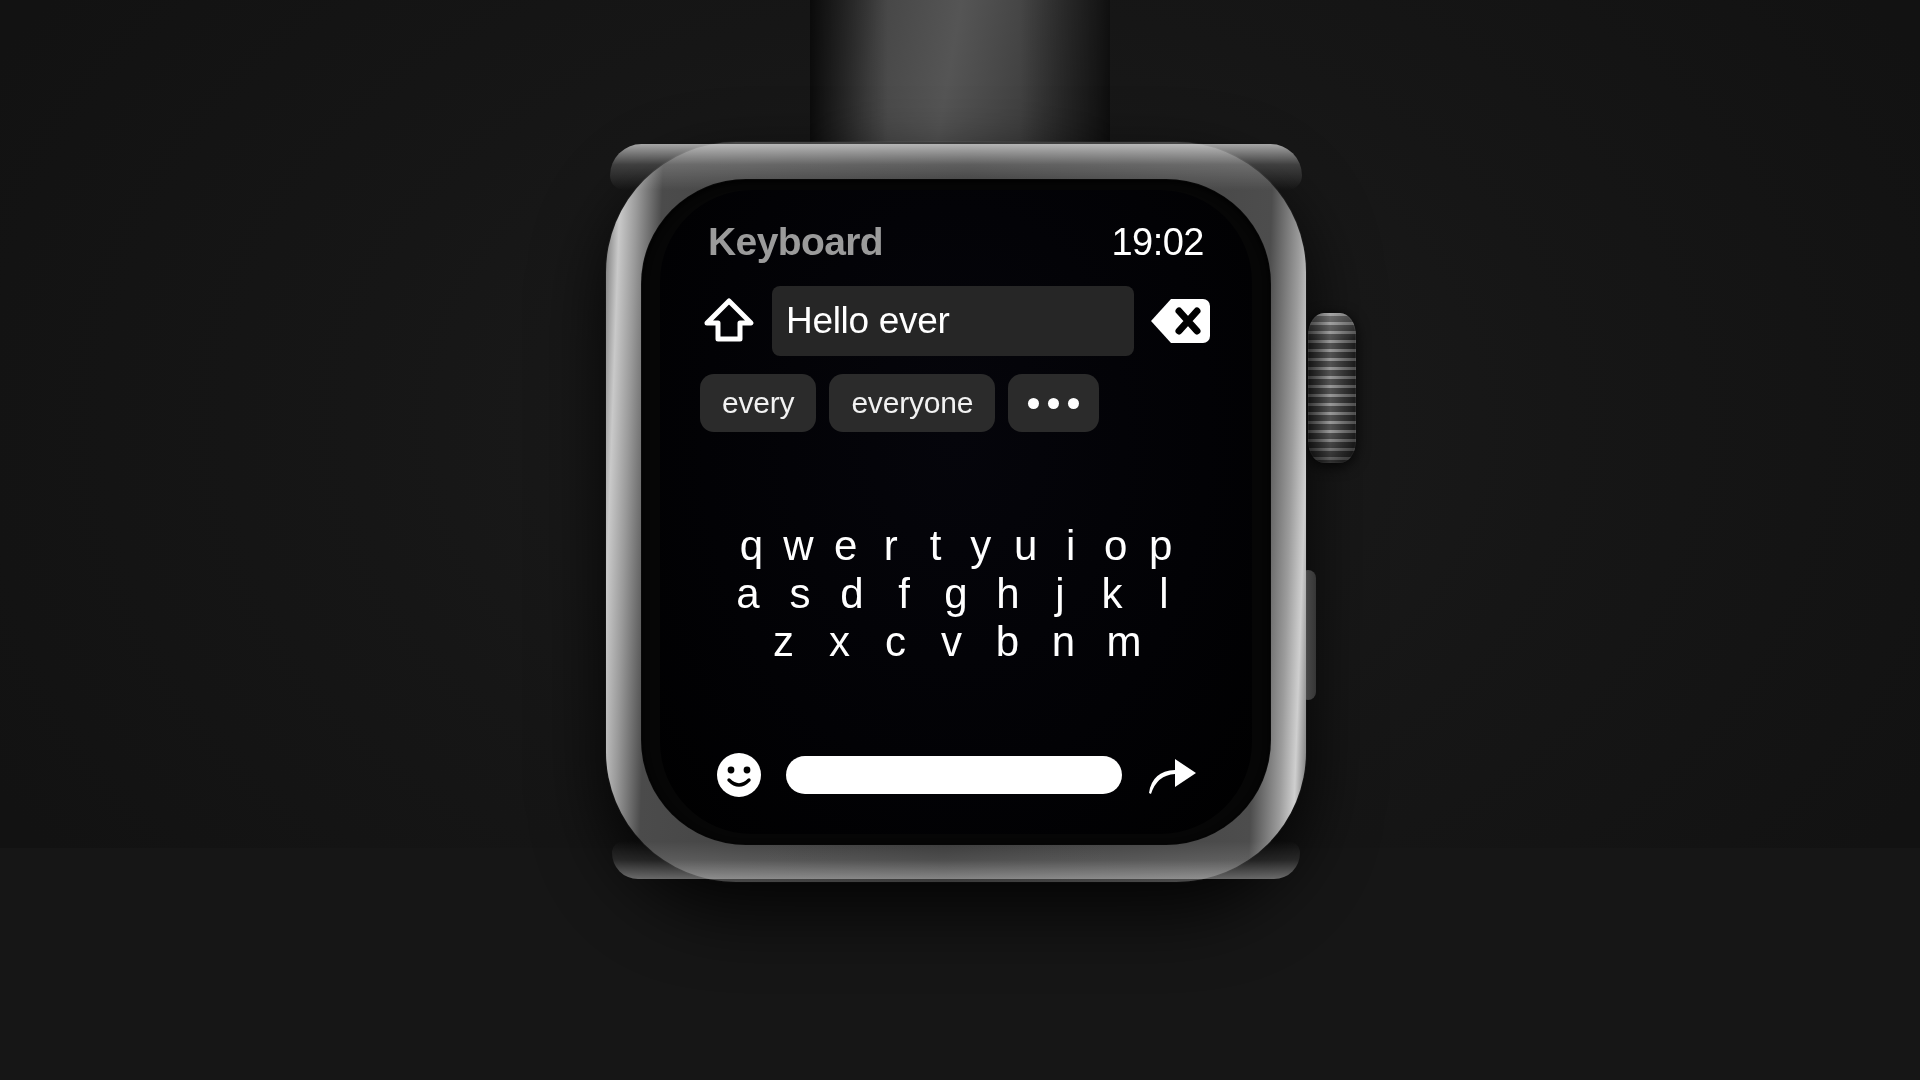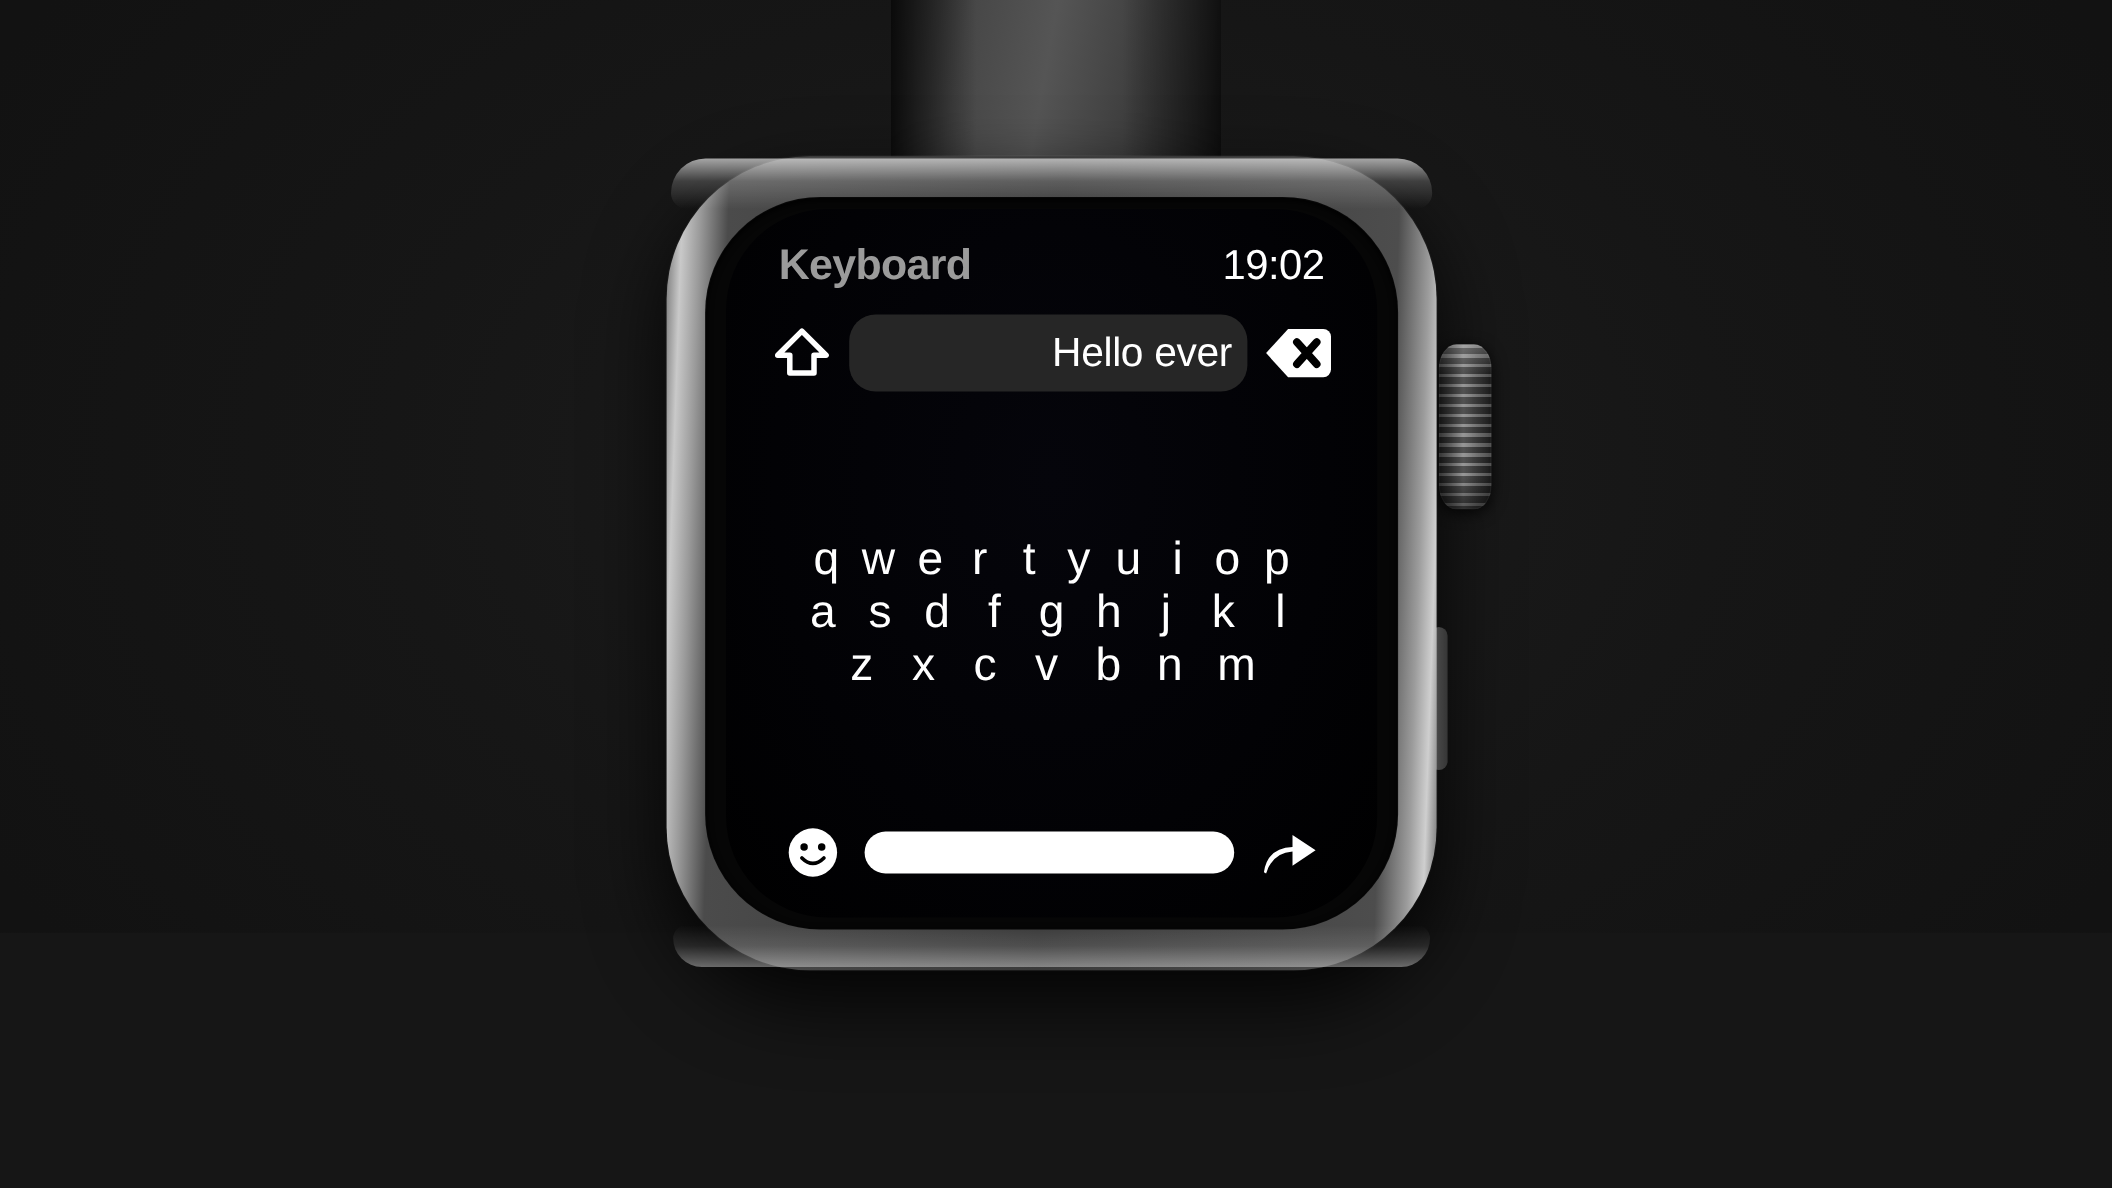--- a/index.html
+++ b/index.html
@@ -118,22 +118,22 @@
   }
   .shift-key{
     width:58px; height:58px;
     display:flex; align-items:center; justify-content:center;
     flex:0 0 auto;
   }
   .textfield{
     flex:1 1 auto;
     height:70px;
     background:#262626;
-    border-radius:24px;
-    display:flex; align-items:center; justify-content:flex-end;
+    border-radius:8px;
+    display:flex; align-items:center; justify-content:flex-start;
     padding:0 14px;
     overflow:hidden;
   }
   .textfield span{
     font-size:37px; font-weight:400; color:#fff;
     white-space:nowrap; letter-spacing:-.3px;
   }
   .delete-key{
     width:64px; height:52px;
     flex:0 0 auto;
@@ -267,20 +267,35 @@
 
           <div class="delete-key">
             <svg width="62" height="50" viewBox="0 0 62 50">
               <path d="M22 3 H54 a7 7 0 0 1 7 7 V40 a7 7 0 0 1 -7 7 H22 L2 25 Z" fill="#ffffff"></path>
               <path d="M30 15 L48 35 M48 15 L30 35" stroke="#000000" stroke-width="7" stroke-linecap="round"></path>
             </svg>
           </div>
 
         </div>
 
+        <div class="suggestions">
+          <div class="sugg">
+            <span>every</span>
+          </div>
+          <div class="sugg">
+            <span>everyone</span>
+          </div>
+          <div class="sugg more">
+            <span class="dots">
+                <i></i>
+                <i></i>
+                <i></i>
+              </span>
+          </div>
+        </div>
 
         <div class="keys">
           <div class="krow r1">
             <span class="key">q</span>
             <span class="key">w</span>
             <span class="key">e</span>
             <span class="key">r</span>
             <span class="key">t</span>
             <span class="key">y</span>
             <span class="key">u</span>

